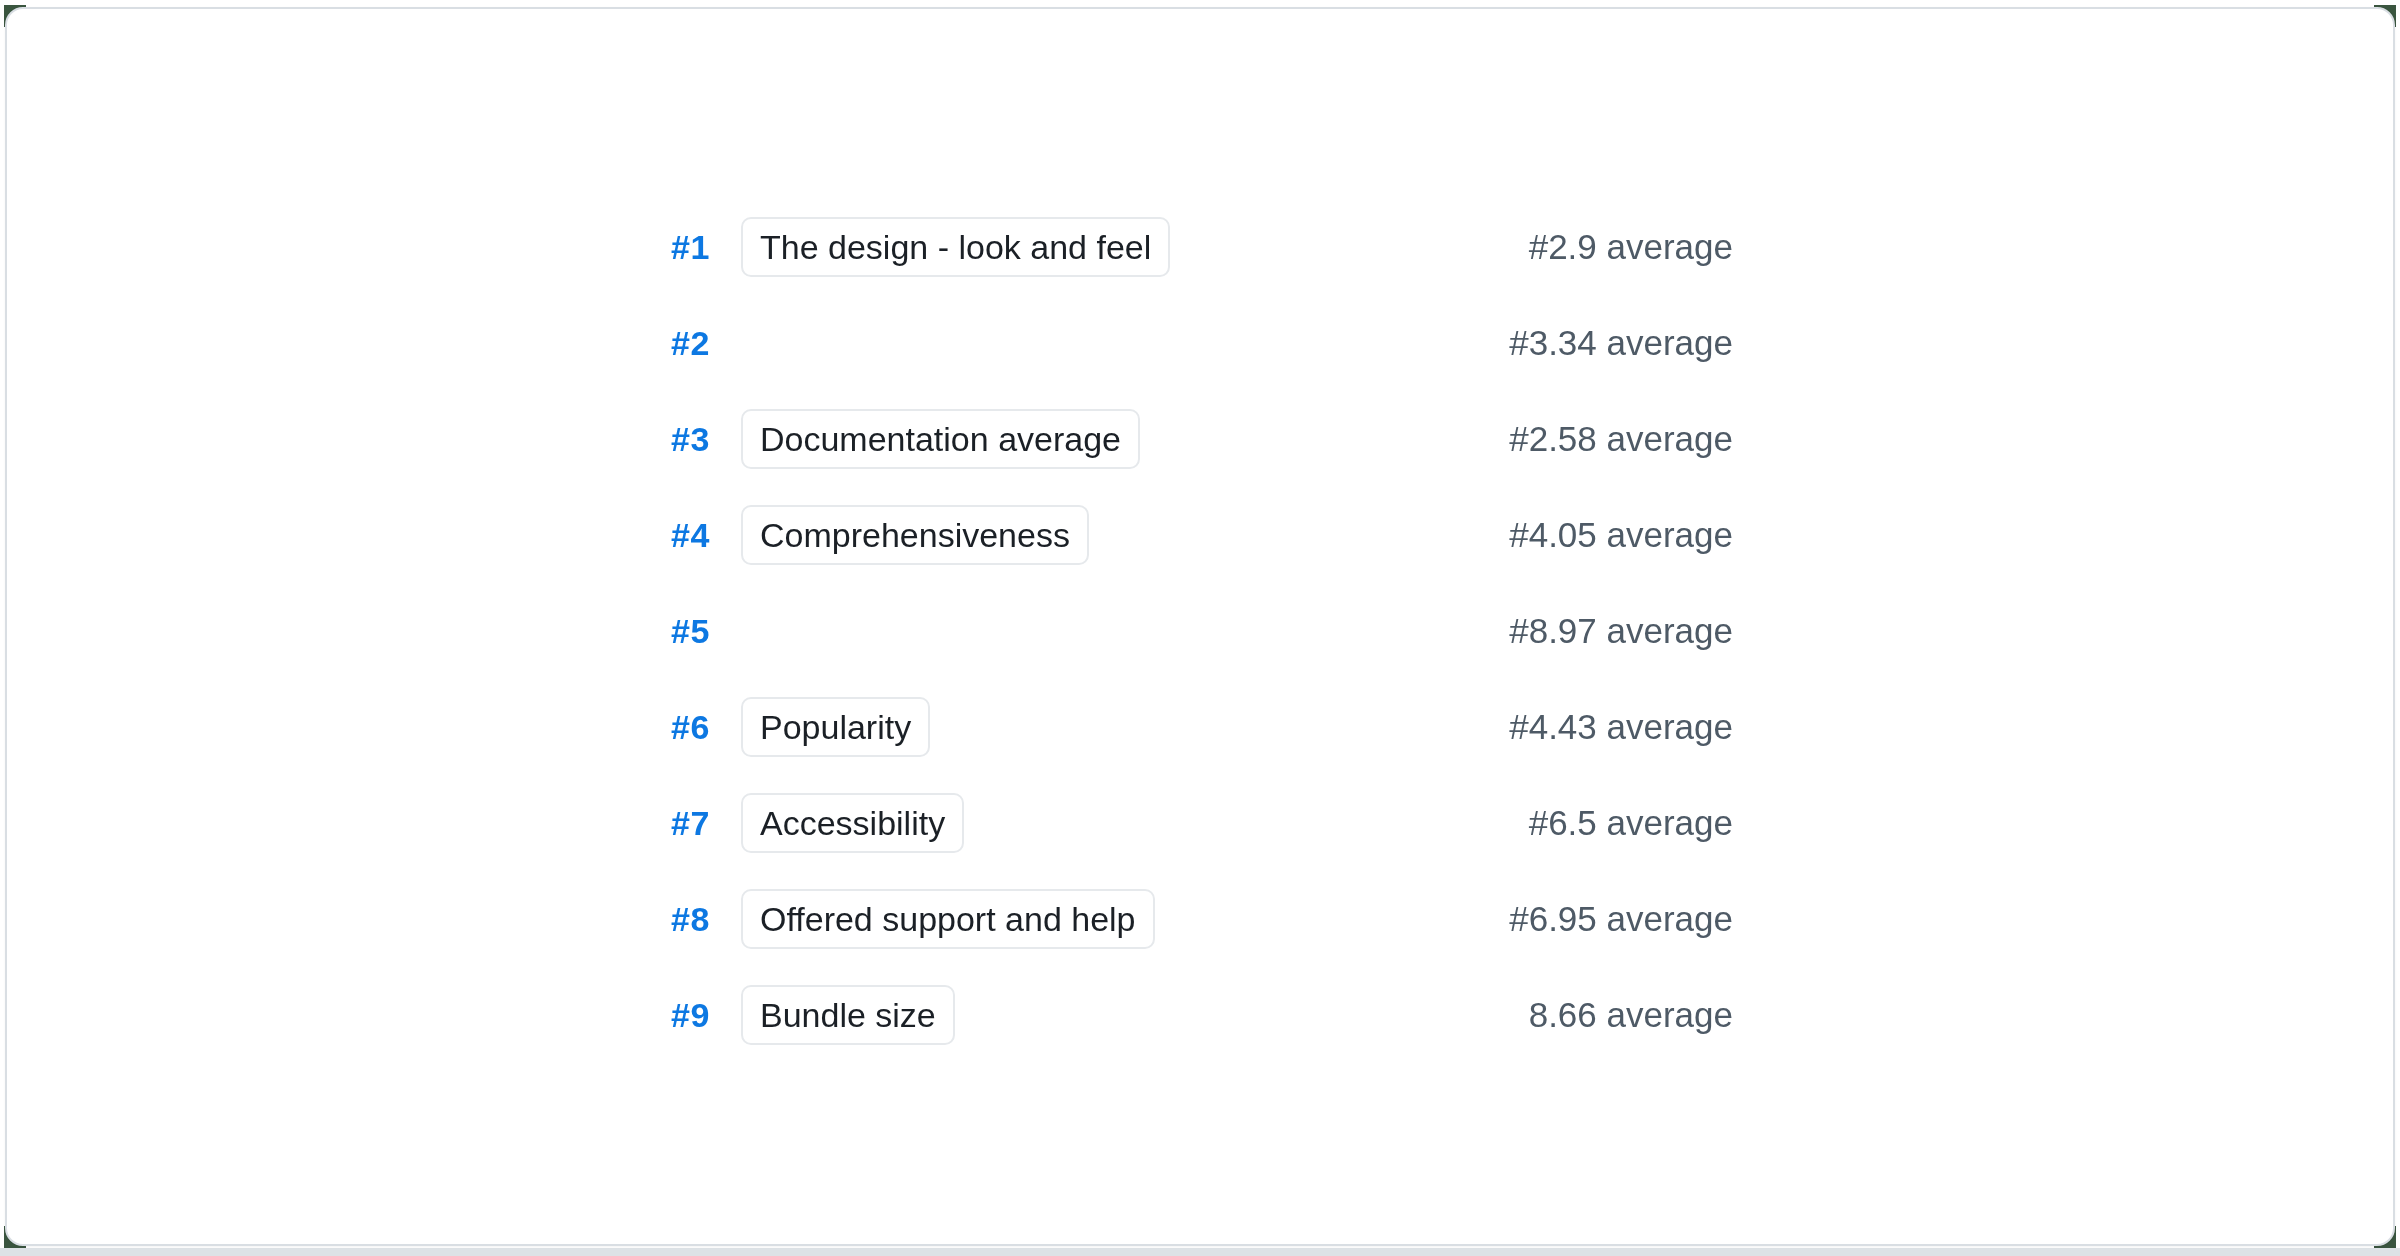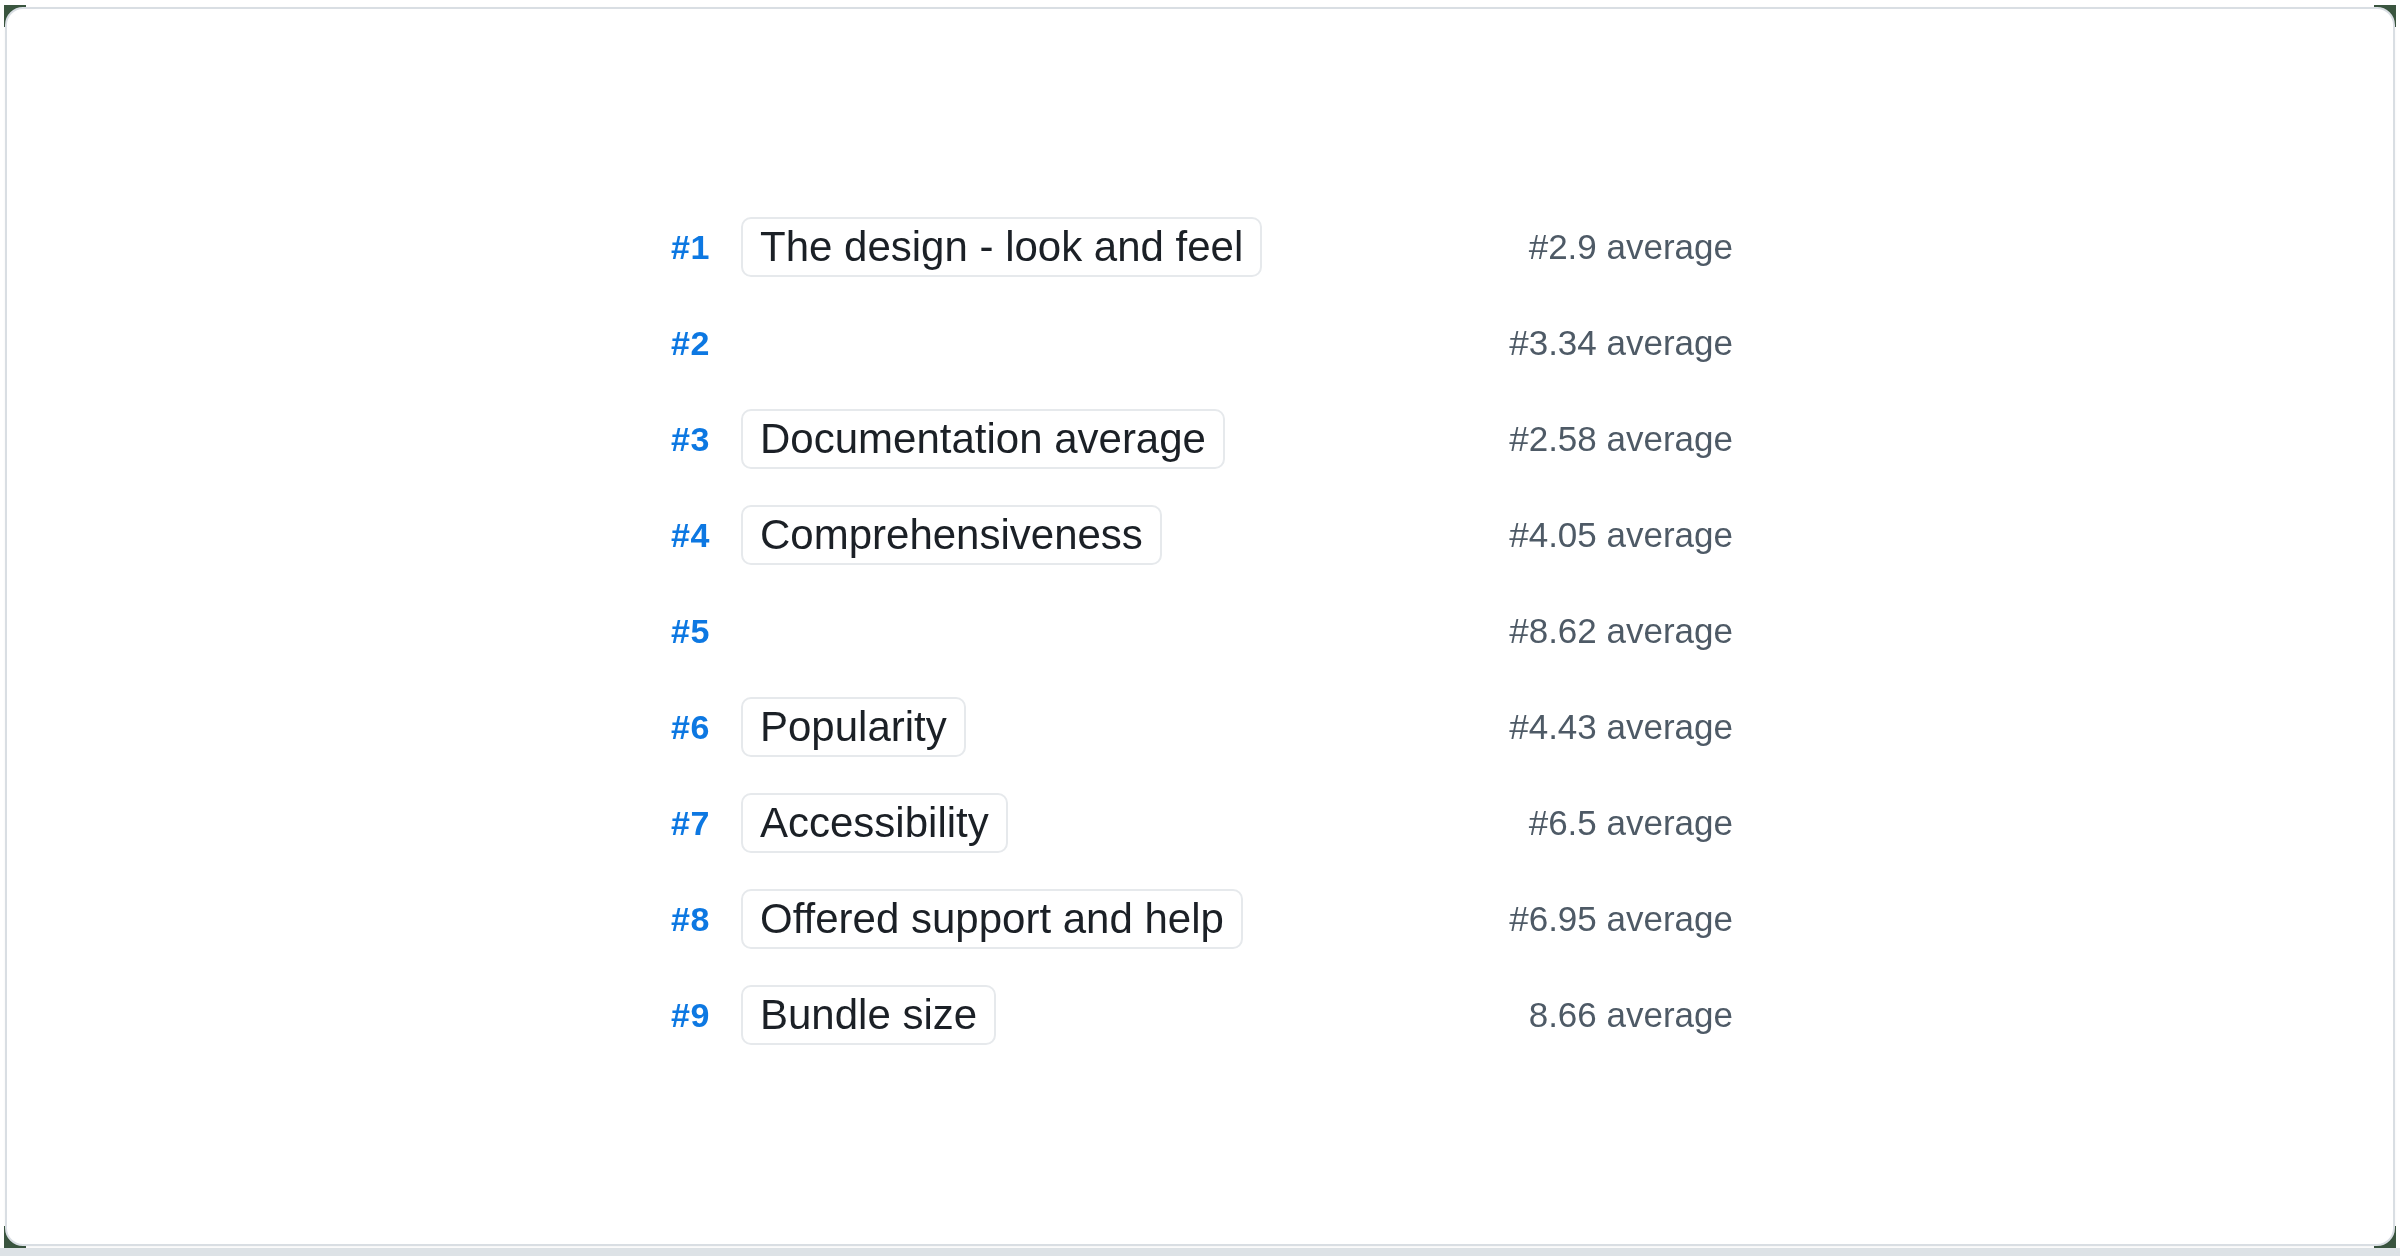--- a/index.html
+++ b/index.html
@@ -68,21 +68,21 @@
   }
   .option-chip {
     height: 60px;
     box-sizing: border-box;
     display: inline-flex;
     align-items: center;
     padding: 0 17px;
     background: #ffffff;
     border: 2px solid #e6e9ec;
     border-radius: 10px;
-    font-size: 42px;
+    font-size: 34px;
     color: #1b2026;
     white-space: nowrap;
   }
   .average-value {
     margin-left: auto;
     font-size: 35px;
     color: #4e5a66;
     text-align: left;
     white-space: nowrap;
   }
@@ -122,21 +122,21 @@
   <div class="ranking-row">
     <span class="rank-badge">#4</span>
     <span class="option-chip">
       <span>Comprehensiveness</span>
     </span>
     <span class="average-value">#4.05 average</span>
   </div>
 
   <div class="ranking-row">
     <span class="rank-badge">#5</span>
-    <span class="average-value">#8.62 average</span>
+    <span class="average-value">#8.97 average</span>
   </div>
 
   <div class="ranking-row">
     <span class="rank-badge">#6</span>
     <span class="option-chip">
       <span>Popularity</span>
     </span>
     <span class="average-value">#4.43 average</span>
   </div>
 

